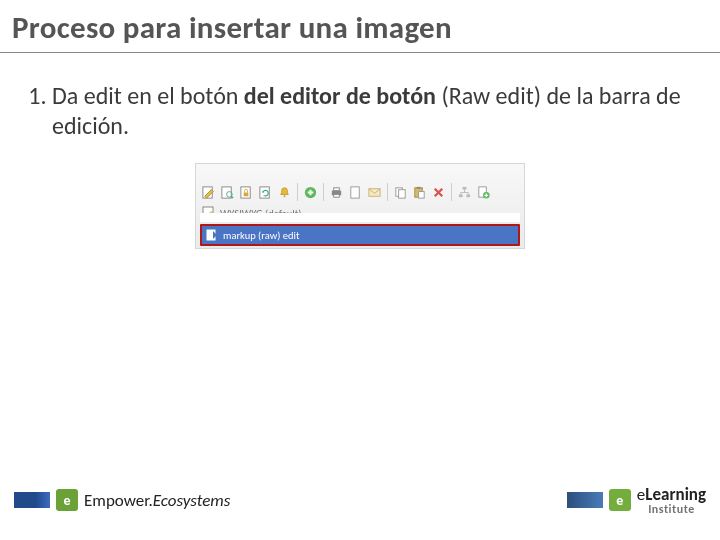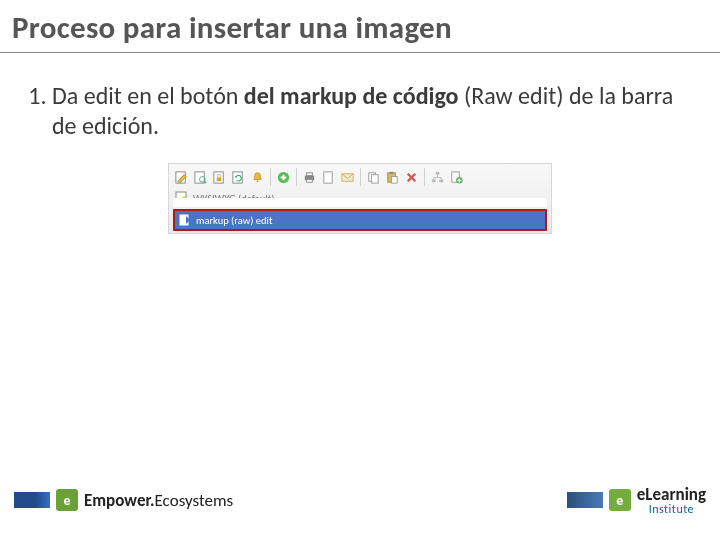--- a/index.html
+++ b/index.html
@@ -27,24 +27,24 @@
     padding-left: 22px;
   }
   ol.steps li {
     font-size: 24px;
     color: #3b3b3b;
     line-height: 1.25;
   }
   ol.steps li .bold { font-weight: 700; }
   .toolbar-wrap {
     margin: 22px auto 0 auto;
-    width: 384px;
+    width: 330px;
     border: 1px solid #d6d6d6;
     background: linear-gradient(#f8f8f8,#eaeaea);
-    padding: 2px 2px 0 2px;
+    padding: 17px 2px 0 2px;
   }
   .toolbar-row {
     display: flex;
     gap: 2px;
     align-items: center;
     padding: 2px 2px;
     flex-wrap: nowrap;
   }
   .sep {
     width: 1px;
@@ -122,40 +122,40 @@
   .brand-logo {
     width: 22px; height: 22px;
     background: #6aa238;
     color:#fff;
     border-radius:3px;
     font-weight:700;
     font-size:14px;
     display:flex;align-items:center;justify-content:center;
   }
   .brand-text { font-size: 17px; color:#222; }
-  .brand-text .b1 { font-weight:700; }
-  .brand-text .b2 { font-weight:400; }
+  .brand-text .b1 { font-weight:400; }
+  .brand-text .b2 { font-weight:400;font-style:italic; }
   .brand-text .b3 { font-weight:700; }
   .brand-sub {
-    font-size: 12px; color:#0369a1; font-weight:400;
+    font-size: 12px; color:#737373; font-weight:700;
     letter-spacing:0.5px;
   }
   .brand2 { gap:6px; }
   .brand2 .brand-bar { background: linear-gradient(90deg,#2c4f7c,#4a7bb8); }
   .brand2 .brand-logo { background:#73ad3d; }
 </style>
 </head>
 <body>
 
 <h1 class="title">Proceso para insertar una imagen</h1>
 
 <div class="body">
   <ol class="steps">
     <li>
-      <span>Da edit en el botón </span><span class="bold">del markup de código</span><span> (Raw edit) de la barra de edición.</span>
+      <span>Da edit en el botón </span><span class="bold">del editor de botón</span><span> (Raw edit) de la barra de edición.</span>
     </li>
   </ol>
 
   <div class="toolbar-wrap">
     <div class="toolbar-row">
       <span class="tb-btn">
           <svg viewBox="0 0 16 16">
             <rect x="2" y="2" width="10" height="12" fill="#fff" stroke="#888"></rect>
             <path d="M4 12 L11 5 L13 7 L6 14 Z" fill="#e6c24a" stroke="#aa8a20"></path>
           </svg>

